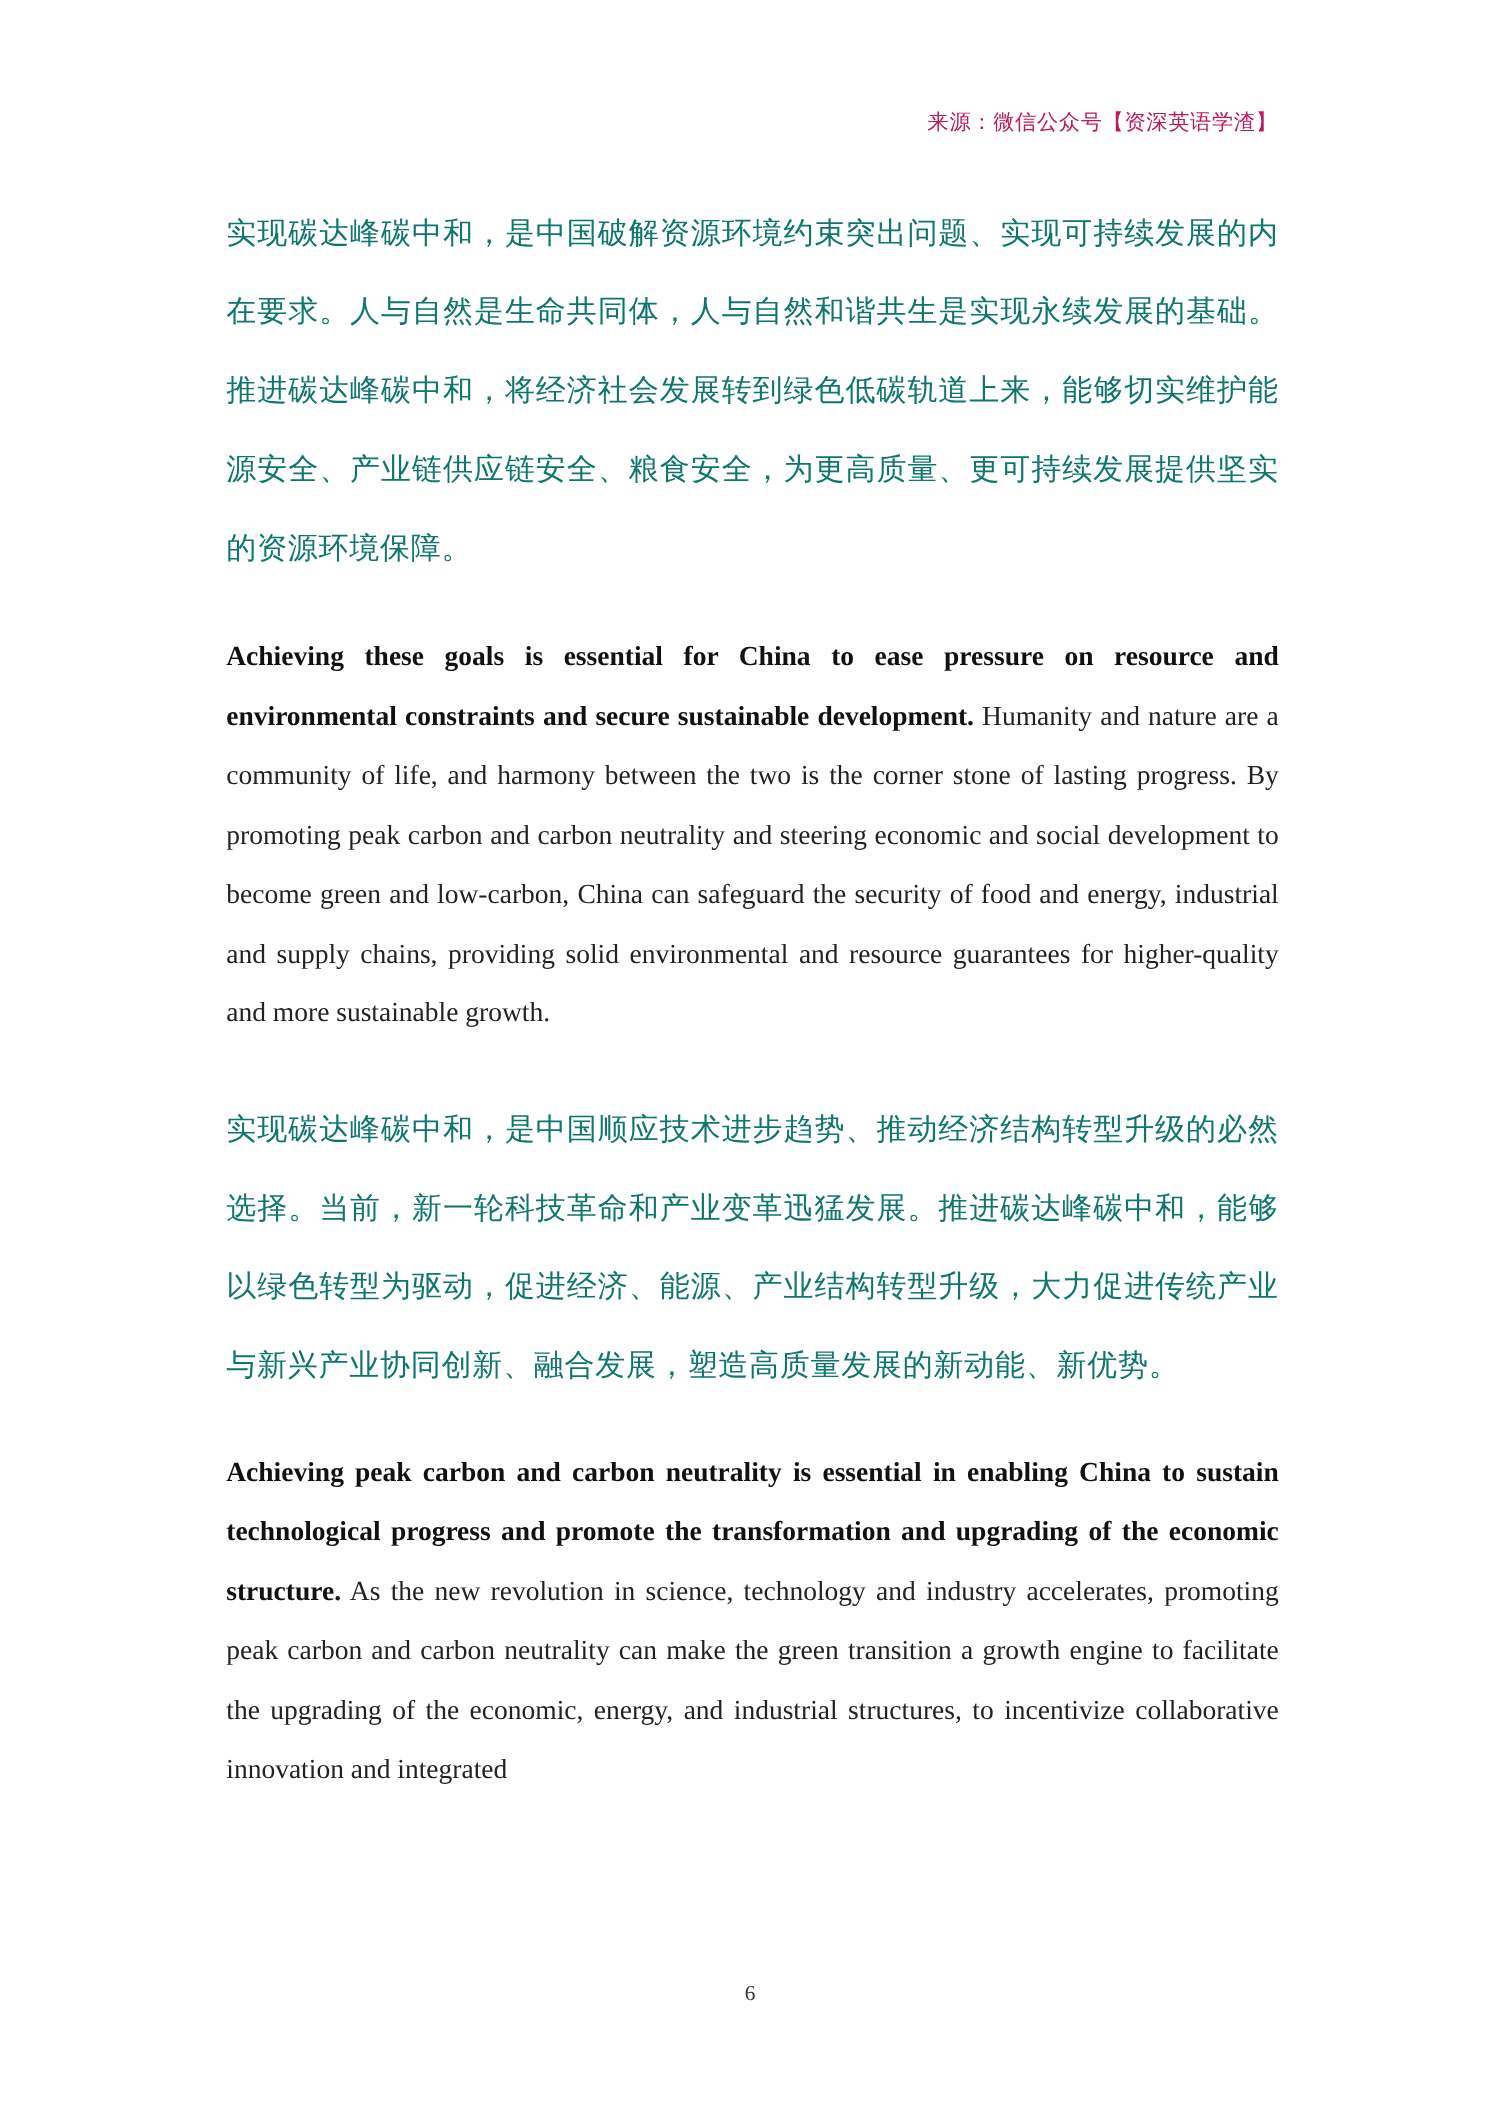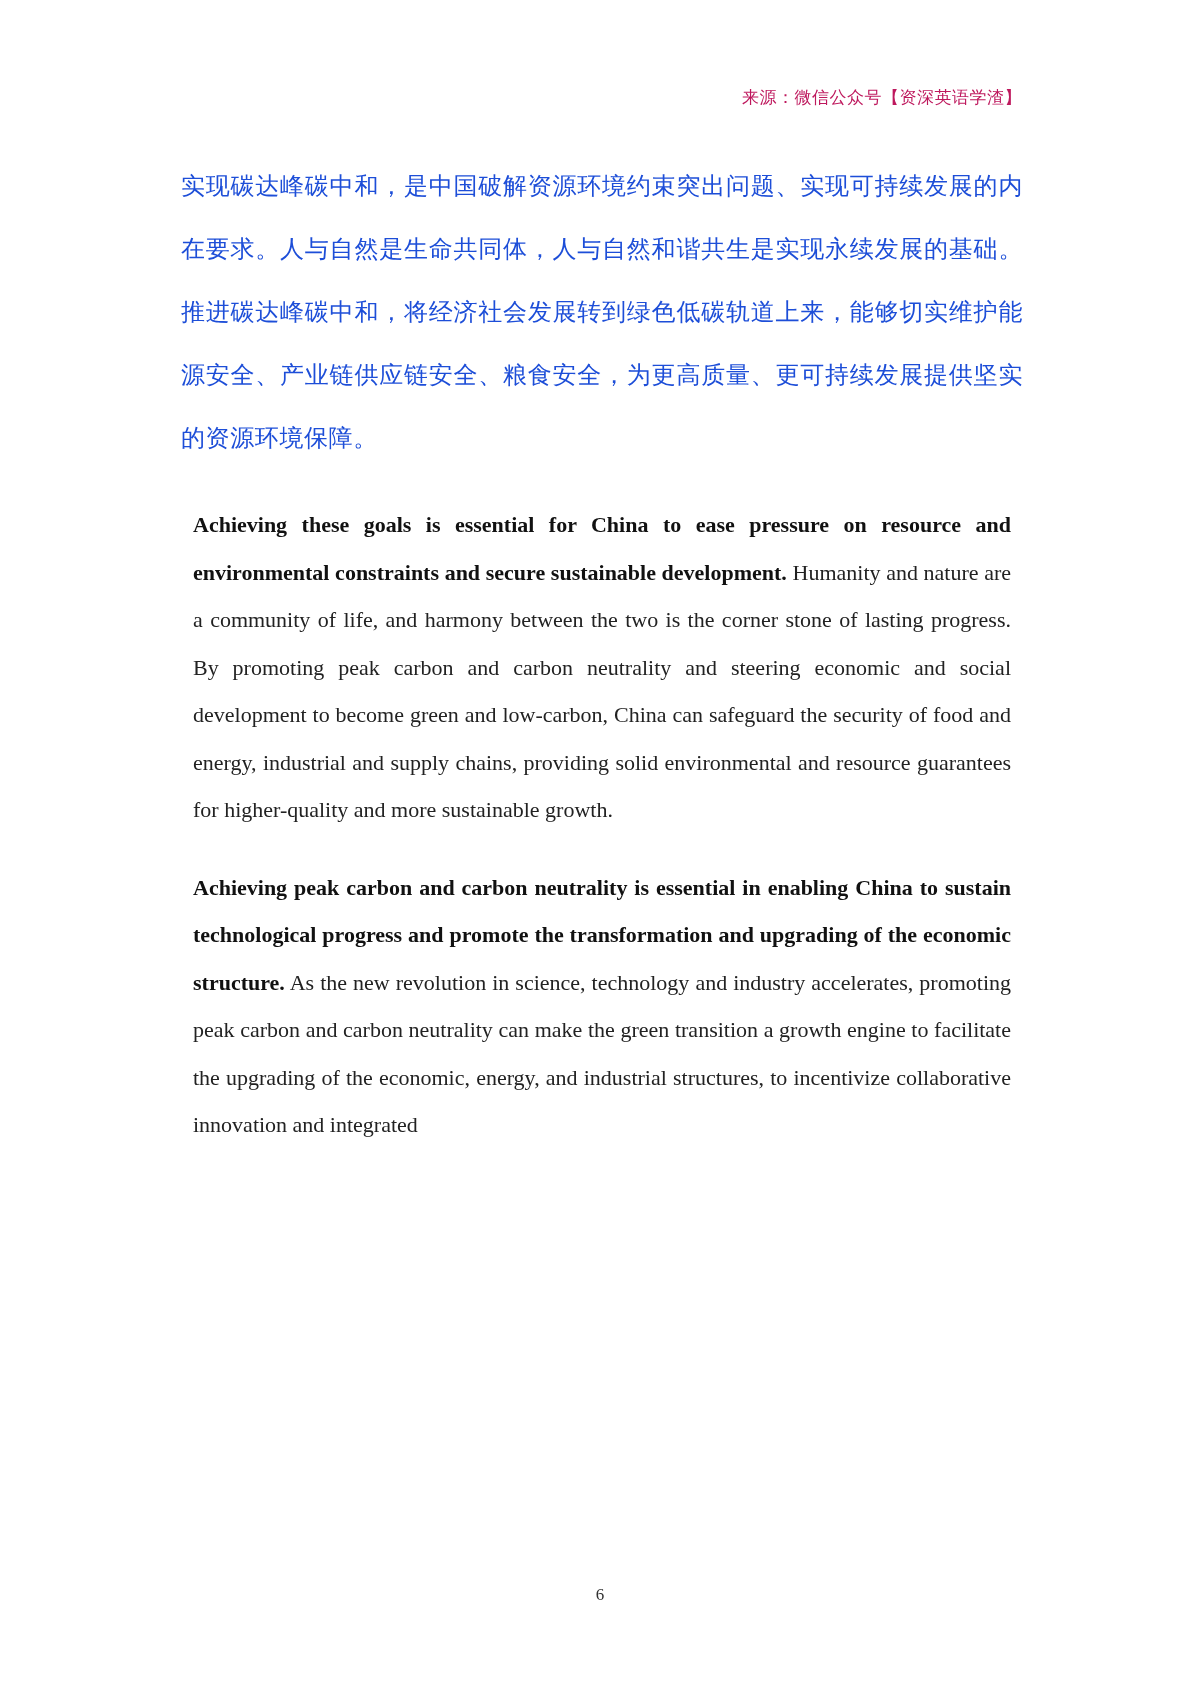--- a/index.html
+++ b/index.html
@@ -30,28 +30,28 @@
       width: 842px;
     }
     .zh-para {
       font-family: "DejaVu Sans", sans-serif;
       font-size: 24px;
       line-height: 63px;
       text-align: justify;
       text-align-last: left;
       margin: 0;
       letter-spacing: 0.6px;
-      color: #1d4ed8;
+      color: #0f766e;
     }
     .en-para {
       font-family: "Liberation Serif", serif;
       font-size: 22px;
       line-height: 47.5px;
       text-align: justify;
-      margin: 12px;
+      margin: 0;
       color: #222222;
     }
     .en-para .lead {
       font-weight: bold;
       color: #111111;
     }
     .p1 { margin-top: 0; }
     .p2 { margin-top: 31px; }
     .p3 { margin-top: 38px; }
     .p4 { margin-top: 30px; }
@@ -69,17 +69,18 @@
 </head>
 <body>
 
 <div class="header-source">来源：微信公众号【资深英语学渣】</div>
 
 <div class="content">
   <p class="zh-para p1">实现碳达峰碳中和，是中国破解资源环境约束突出问题、实现可持续发展的内在要求。人与自然是生命共同体，人与自然和谐共生是实现永续发展的基础。推进碳达峰碳中和，将经济社会发展转到绿色低碳轨道上来，能够切实维护能源安全、产业链供应链安全、粮食安全，为更高质量、更可持续发展提供坚实的资源环境保障。</p>
 
   <p class="en-para p2"><span class="lead">Achieving these goals is essential for China to ease pressure on resource and environmental constraints and secure sustainable development.</span><span> Humanity and nature are a community of life, and harmony between the two is the corner stone of lasting progress. By promoting peak carbon and carbon neutrality and steering economic and social development to become green and low-carbon, China can safeguard the security of food and energy, industrial and supply chains, providing solid environmental and resource guarantees for higher-quality and more sustainable growth.</span></p>
 
+  <p class="zh-para p3">实现碳达峰碳中和，是中国顺应技术进步趋势、推动经济结构转型升级的必然选择。当前，新一轮科技革命和产业变革迅猛发展。推进碳达峰碳中和，能够以绿色转型为驱动，促进经济、能源、产业结构转型升级，大力促进传统产业与新兴产业协同创新、融合发展，塑造高质量发展的新动能、新优势。</p>
 
   <p class="en-para p4"><span class="lead">Achieving peak carbon and carbon neutrality is essential in enabling China to sustain technological progress and promote the transformation and upgrading of the economic structure.</span><span> As the new revolution in science, technology and industry accelerates, promoting peak carbon and carbon neutrality can make the green transition a growth engine to facilitate the upgrading of the economic, energy, and industrial structures, to incentivize collaborative innovation and integrated</span></p>
 </div>
 
 <div class="page-number">6</div>
 
 </body></html>

